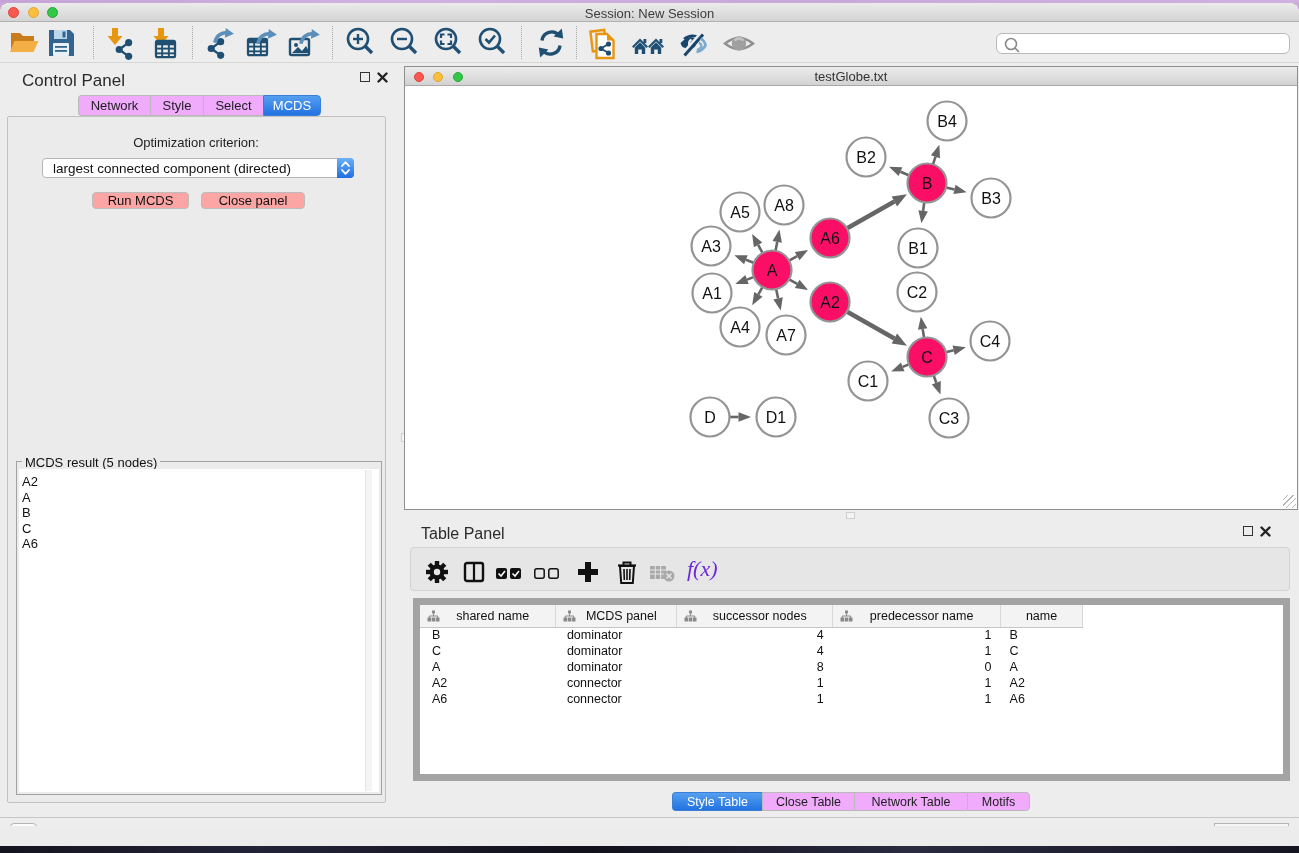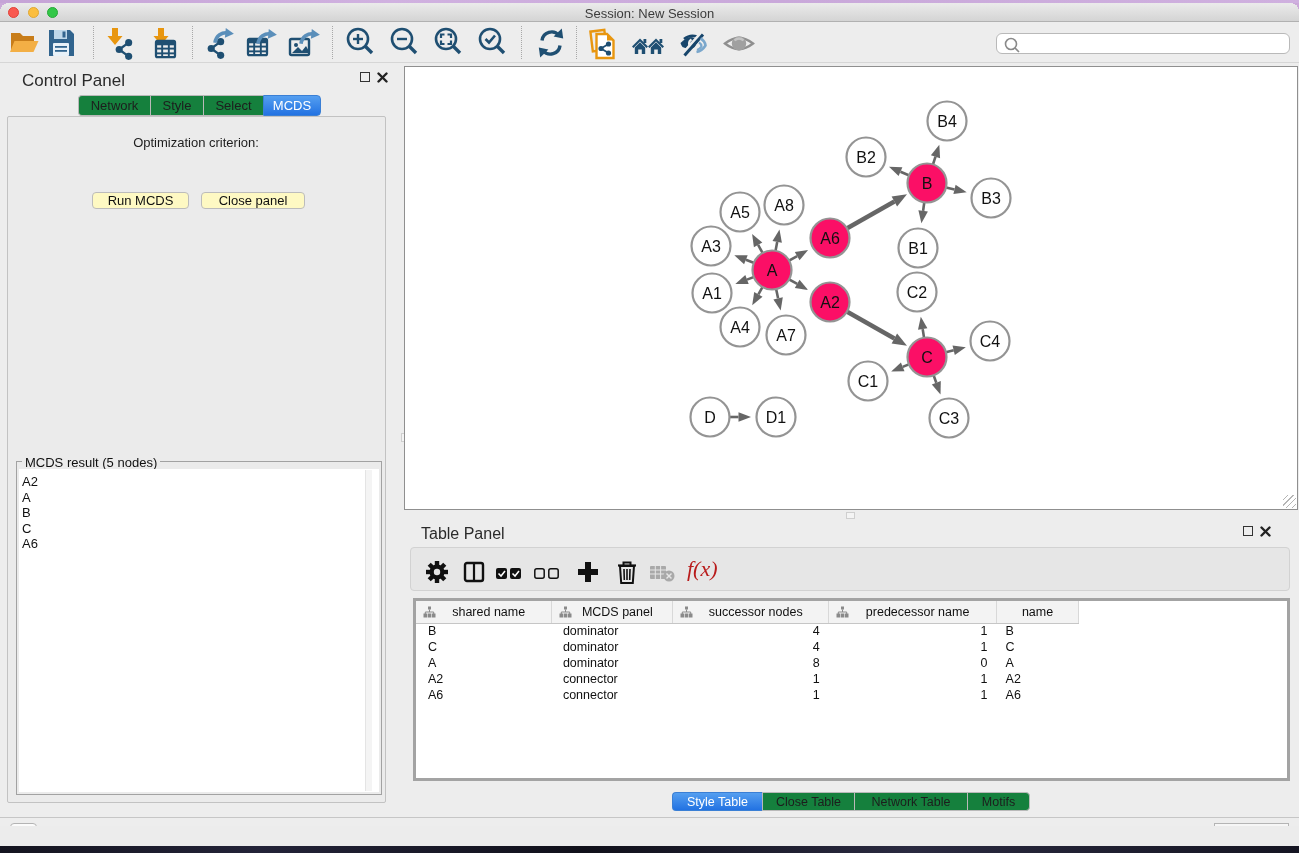--- a/index.html
+++ b/index.html
@@ -13,46 +13,46 @@
 .mac{position:absolute;width:11px;height:11px;border-radius:50%;top:4px;}
 
 #toolbar{left:0;top:22px;width:1299px;height:41px;background:#ededed;border-bottom:1px solid #d6d6d6;}
 .sep{position:absolute;top:4px;height:33px;width:0;border-left:1px dotted #a8a8a8;}
 .tico{position:absolute;top:4px;}
 #searchbox{position:absolute;left:996px;top:11px;width:294px;height:21px;background:#fff;border:1px solid #b9b9b9;border-radius:6px;}
 
 #cp-title{left:22px;top:71px;font-size:17px;color:#2b2b2b;}
 .wicon{position:absolute;font-size:12px;color:#222;}
 .tabs{position:absolute;display:flex;}
-.tab{height:21px;border:1px solid #b9b9b9;border-right:none;background:#15803d;color:#1d1d1d;font-size:13px;display:flex;align-items:center;justify-content:center;}
+.tab{height:21px;border:1px solid #b9b9b9;border-right:none;background:#f0abfc;color:#1d1d1d;font-size:13px;display:flex;align-items:center;justify-content:center;}
 .tab.last{border-right:1px solid #b9b9b9;border-radius:0 4px 4px 0;text-align:center;}
 .tab.first{border-radius:4px 0 0 4px;}
 .tab.sel{background:linear-gradient(#559ff0,#2272e2);color:#fff;border-color:#3a7fd5;}
 #cp-body{left:7px;top:116px;width:379px;height:687px;border:1px solid #c2c2c2;background:#ebebeb;border-radius:2px;}
 #opt-label{left:0;top:135px;width:392px;text-align:center;font-size:13px;color:#1d1d1d;}
 #dropdown{left:42px;top:158px;width:312px;height:20px;background:#fff;border:1px solid #b5b5b5;border-radius:4px;}
 #dropdown .txt{position:absolute;left:10px;top:2px;font-size:13.5px;color:#111;}
 #dropdown .cap{position:absolute;right:-1px;top:-1px;width:17px;height:20px;background:linear-gradient(#6cb1f7,#1e6ee5);border-radius:0 4px 4px 0;}
-.btn{position:absolute;height:17px;background:#fef9c3;border:1px solid #bcbcbc;border-radius:4px;font-size:13px;color:#111;display:flex;align-items:center;justify-content:center;}
+.btn{position:absolute;height:17px;background:#fca5a5;border:1px solid #bcbcbc;border-radius:4px;font-size:13px;color:#111;display:flex;align-items:center;justify-content:center;}
 
 #fs{left:16px;top:461px;width:366px;height:334px;border:1px solid #a2a2a2;}
 #fs-legend{left:22px;top:455px;background:#ebebeb;padding:0 3px;font-size:13px;color:#111;}
 #fs-list{left:19px;top:469px;width:360px;height:323px;background:#fff;font-size:13px;color:#111;line-height:15.6px;padding:5px 0 0 3px;}
 #fs-scroll{left:365px;top:470px;width:7px;height:321px;background:#f4f4f4;border-left:1px solid #e4e4e4;}
 
 
 #netwin{left:404px;top:66px;width:894px;height:444px;border:1px solid #8f8f8f;background:#fff;}
 #net-title{position:absolute;left:0;top:0;right:0;height:19px;background:linear-gradient(#ececec,#d2d2d2);border-bottom:1px solid #a9a9a9;}
 #net-title .t{position:absolute;left:0;right:0;top:2px;text-align:center;font-size:13px;color:#333;}
 #grip{position:absolute;right:1px;bottom:1px;width:13px;height:13px;background:
  repeating-linear-gradient(135deg,transparent 0 3px,#b5b5b5 3px 4px);}
 
 #tp-title{left:421px;top:525px;font-size:16px;color:#2b2b2b;}
 #tp-toolbar{left:410px;top:547px;width:880px;height:44px;background:#e6e6e6;border:1px solid #d2d2d2;border-radius:4px;}
-#tbl{left:413px;top:598px;width:877px;height:183px;background:#fff;border:3px solid #a3a3a3;}
+#tbl{left:413px;top:598px;width:877px;height:183px;background:#fff;border:7px solid #a3a3a3;}
 #tbl table{border-collapse:collapse;font-size:12.5px;color:#111;width:663px;}
 #tbl th{font-weight:normal;background:#f3f3f3;border-right:1px solid #d8d8d8;border-bottom:1px solid #c6c6c6;height:22px;font-size:12.5px;position:relative;}
 #tbl td{height:16px;padding:0 4px;}
 .hico{position:absolute;left:7px;top:5px;}
 #btabs{left:672px;top:792px;}
 #btabs .tab{height:19px;font-size:12.5px;}
 
 #statusbar{left:0;top:817px;width:1299px;height:29px;border-top:1px solid #c6c6c6;background:#ededed;}
 #listbtn{position:absolute;left:10px;top:5px;width:27px;height:23px;background:#fbfbfb;border:1px solid #b4b4b4;border-radius:4px;}
 #membtn{position:absolute;left:1214px;top:5px;width:75px;height:23px;background:#f6f6f6;border:1px solid #b4b4b4;font-size:12.5px;color:#111;display:flex;align-items:center;justify-content:center;gap:5px;}
@@ -239,30 +239,45 @@
       </g>
     </svg>
   <div class="tabs" style="left:78px;top:95px;">
     <div class="tab first" style="width:72px;">Network</div>
     <div class="tab" style="width:53px;">Style</div>
     <div class="tab" style="width:60px;">Select</div>
     <div class="tab sel last" style="width:58px;">MCDS</div>
   </div>
   <div id="cp-body" class="abs"></div>
   <div id="opt-label" class="abs">Optimization criterion:</div>
+  <div id="dropdown" class="abs">
+    <div class="txt">largest connected component (directed)</div>
+    <div class="cap">
+        <svg width="17" height="20">
+          <path d="M5 8 L8.5 4.2 L12 8" fill="none" stroke="#fff" stroke-width="1.8" stroke-linecap="round" stroke-linejoin="round"></path>
+          <path d="M5 12 L8.5 15.8 L12 12" fill="none" stroke="#fff" stroke-width="1.8" stroke-linecap="round" stroke-linejoin="round"></path>
+        </svg>
+      </div>
+  </div>
   <div class="btn abs" style="left:92px;top:192px;width:97px;">Run MCDS</div>
   <div class="btn abs" style="left:201px;top:192px;width:104px;">Close panel</div>
   <div id="fs" class="abs"></div>
   <div id="fs-legend" class="abs">MCDS result (5 nodes)</div>
   <div id="fs-list" class="abs">A2<br>A<br>B<br>C<br>A6</div>
   <div id="fs-scroll" class="abs"></div>
 
   <div style="position:absolute;left:401px;top:433px;width:7px;height:9px;background:#f4f4f4;border:1px solid #cfcfcf;"></div>
   <div style="position:absolute;left:846px;top:512px;width:9px;height:7px;background:#f4f4f4;border:1px solid #cfcfcf;"></div>
   <div id="netwin" class="abs">
+    <div id="net-title">
+      <div class="mac" style="left:8.5px;top:4.5px;width:10px;height:10px;background:#f95950;border:0.5px solid #e14138;"></div>
+      <div class="mac" style="left:28px;top:4.5px;width:10px;height:10px;background:#fbbe3f;border:0.5px solid #e0a733;"></div>
+      <div class="mac" style="left:47.5px;top:4.5px;width:10px;height:10px;background:#33c748;border:0.5px solid #27a838;"></div>
+      <div class="t">testGlobe.txt</div>
+    </div>
     <div style="position:absolute;left:0;top:20px;width:892px;height:422px;background:#fff;overflow:hidden;">
       <svg font-family="Liberation Sans, sans-serif" width="893" height="422" style="position:absolute;left:0;top:0">
           <line x1="367.0" y1="183.0" x2="342.0" y2="192.6" stroke="#666" stroke-width="2.6"></line>
           <polygon points="340.3,188.1 343.7,197.1 330.3,197.1" fill="#666"></polygon>
           <line x1="367.0" y1="183.0" x2="340.9" y2="172.7" stroke="#666" stroke-width="2.6"></line>
           <polygon points="342.7,168.3 339.1,177.2 329.3,168.2" fill="#666"></polygon>
           <line x1="367.0" y1="183.0" x2="353.4" y2="207.3" stroke="#666" stroke-width="2.6"></line>
           <polygon points="349.2,205.0 357.5,209.7 347.2,218.2" fill="#666"></polygon>
           <line x1="367.0" y1="183.0" x2="353.1" y2="157.8" stroke="#666" stroke-width="2.6"></line>
           <polygon points="357.3,155.5 348.9,160.2 347.1,146.9" fill="#666"></polygon>
@@ -412,21 +427,21 @@
             <line x1="5.3" y1="1" x2="5.3" y2="14"></line>
             <line x1="10.6" y1="1" x2="10.6" y2="14"></line>
           </g>
           <circle cx="19" cy="11" r="5.5"></circle>
           <g stroke="#e6e6e6" stroke-width="1.5">
             <line x1="16.5" y1="8.5" x2="21.5" y2="13.5"></line>
             <line x1="21.5" y1="8.5" x2="16.5" y2="13.5"></line>
           </g>
         </g>
       </svg>
-      <div style="position:absolute;left:276px;top:8px;font-family:'Liberation Serif',serif;font-style:italic;font-size:22px;color:#b91c1c;text-align:right;">f(x)</div>
+      <div style="position:absolute;left:276px;top:8px;font-family:'Liberation Serif',serif;font-style:italic;font-size:22px;color:#6d28d9;text-align:right;">f(x)</div>
   </div>
   <div id="tbl" class="abs">
     <table cellspacing="0">
 <colgroup>
           <col style="width:136px">
           <col style="width:121px">
           <col style="width:156px">
           <col style="width:168px">
           <col style="width:82px">
         </colgroup>

